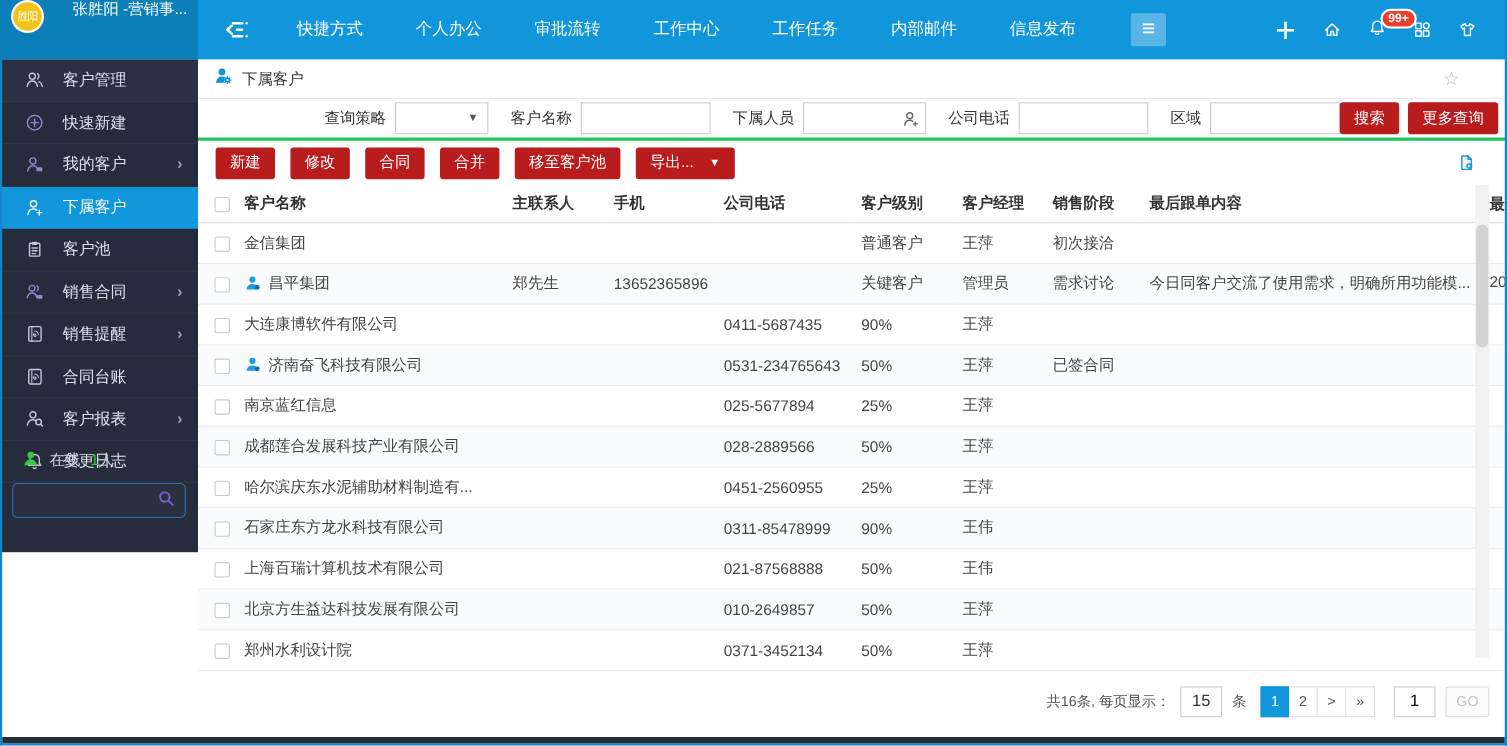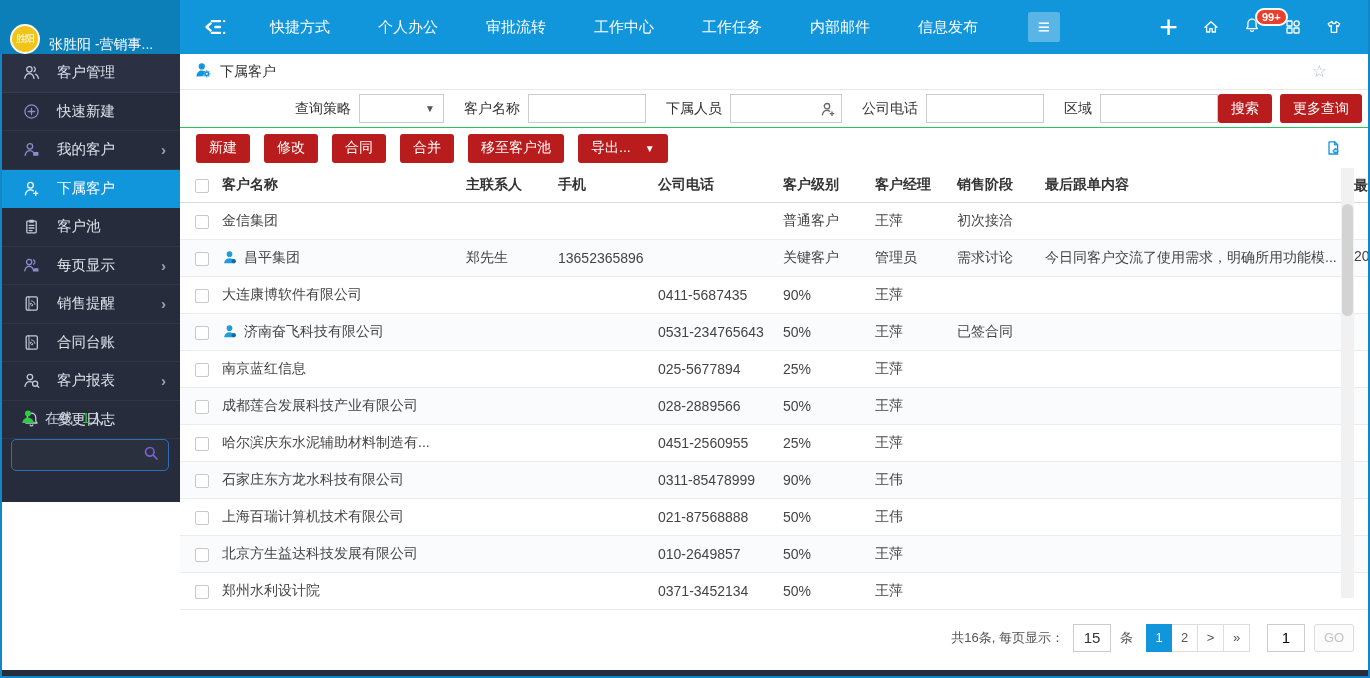--- a/index.html
+++ b/index.html
@@ -2,21 +2,21 @@
 <html><head>
 <meta charset="utf-8">
 <style>
   * { margin:0; padding:0; box-sizing:border-box; }
   html,body { width:1370px; height:678px; }
   body { font-family:"Liberation Sans","DejaVu Sans",sans-serif; background:#fff; overflow:hidden; }
   .window { position:relative; width:1370px; height:678px; background:#fff; overflow:hidden; }
 
   
   .topbar { height:54px; background:#1296db; display:flex; align-items:center; color:#fff; position:relative; z-index:3; }
-  .userblock { width:180px; height:100%; background:#0d7fb8; display:flex; align-items:flex-end; padding:0 10px; gap:9px; flex:0 0 auto; cursor:pointer; }
+  .userblock { width:180px; height:100%; background:#0d7fb8; display:flex; align-items:flex-start; padding:0 10px; gap:26px; flex:0 0 auto; cursor:pointer; }
   .avatar { width:30px; height:30px; border-radius:50%; background:#f0c419; border:2px solid rgba(255,255,255,.95); color:#fff; font-size:10px; display:flex; align-items:center; justify-content:center; flex:0 0 auto; letter-spacing:-1px; }
   .username { font-size:14px; white-space:nowrap; overflow:hidden; }
   .collapse-btn { margin-left:20px; cursor:pointer; display:flex; align-items:center; flex:0 0 auto; }
   .topnav { display:flex; margin-left:20px; }
   .nav-item { padding:0 24px; font-size:15px; line-height:54px; cursor:pointer; white-space:nowrap; }
   .hamburger-btn { width:32px; height:30px; background:rgba(255,255,255,.30); border-radius:2px; display:flex; align-items:center; justify-content:center; font-size:21px; margin-left:26px; cursor:pointer; flex:0 0 auto; }
   .topbar-right { margin-left:auto; display:flex; align-items:center; gap:25px; padding-right:28px; }
   .tb-ico { cursor:pointer; display:flex; align-items:center; }
   .plus-glyph { font-size:32px; font-weight:100; line-height:30px; }
   .bell-wrap { position:relative; }
@@ -37,21 +37,21 @@
   .online-count { color:#2ecc40; }
   .side-search { height:32px; border:1px solid #2d6fb7; border-radius:5px; display:flex; align-items:center; padding:0 9px; background:rgba(255,255,255,.02); }
   .side-search input { flex:1; background:transparent; border:none; outline:none; color:#dce1ea; font-size:13px; min-width:0; }
 
   
   main { flex:1; background:#fff; position:relative; min-width:0; }
   .crumb-row { height:36px; display:flex; align-items:center; padding:0 15px; border-bottom:1px solid #e9e9e9; }
   .crumb-title { font-size:14px; color:#333; margin-left:9px; }
   .star-ico { margin-left:auto; margin-right:28px; color:#b6bcc6; font-size:17px; cursor:pointer; line-height:1; }
 
-  .filter-row { height:38px; display:flex; align-items:center; padding:0 8px 0 16px; border-bottom:1px solid #22c55e; font-size:14px; color:#333; }
+  .filter-row { height:38px; display:flex; align-items:center; padding:0 8px 0 16px; border-bottom:3px solid #22c55e; font-size:14px; color:#333; }
   .f-label { margin:0 8px 0 20px; white-space:nowrap; }
   .f-label:first-child { margin-left:99px; }
   .f-select { width:120px; height:29px; border:1px solid #ccc; background:#fff; display:flex; align-items:center; justify-content:flex-end; padding:0 8px; cursor:pointer; }
   .f-caret { font-size:10px; color:#555; }
   .f-input { width:118px; height:29px; border:1px solid #ccc; padding:0 8px; font-size:13px; outline:none; }
   .f-input-wrap { position:relative; display:flex; align-items:center; }
   .f-input-wrap .f-input { width:112px; padding-right:26px; }
   .f-input-ico { position:absolute; right:6px; display:flex; cursor:pointer; }
   .btn { background:#b91c1c; color:#fff; border:none; border-radius:3px; height:29px; font-size:14px; padding:0 13px; cursor:pointer; white-space:nowrap; font-family:inherit; }
   .filter-row .btn-search { margin-left:auto; }
@@ -230,21 +230,21 @@
 
   <div class="side-item">
     <span class="side-icon">
               <svg viewBox="0 0 16 16" width="17" height="17" fill="none" stroke="#8c8cd0" stroke-width="1.2" stroke-linecap="round" stroke-linejoin="round">
                 <circle cx="5.8" cy="4.8" r="2.5"></circle>
                 <path d="M1.6 13c.6-2.8 2.2-4.2 4.2-4.2s3.6 1.4 4.2 4.2"></path>
                 <path d="M10 2.7a2.5 2.5 0 0 1 0 4.2"></path>
                 <rect x="10" y="10.5" width="4.6" height="3.2" rx="0.4" fill="#8c8cd0" stroke="none"></rect>
               </svg>
             </span>
-    <span class="side-label">每页显示</span>
+    <span class="side-label">销售合同</span>
     <span class="side-arrow">›</span>
   </div>
 
   <div class="side-item">
     <span class="side-icon">
               <svg viewBox="0 0 16 16" width="17" height="17" fill="none" stroke="#c3c9d8" stroke-width="1.2" stroke-linecap="round" stroke-linejoin="round">
                 <rect x="3" y="1.8" width="10.5" height="12.4" rx="1.2"></rect>
                 <path d="M5.6 1.8v12.4" stroke-width="0.9"></path>
                 <path d="M8 5.6c1.8.2 3 1.4 3.2 3.2M8.2 8.2l1 1-0.6 1.2c-1-.5-1.6-1.2-1.8-2.2z" stroke-width="0.9"></path>
               </svg>

